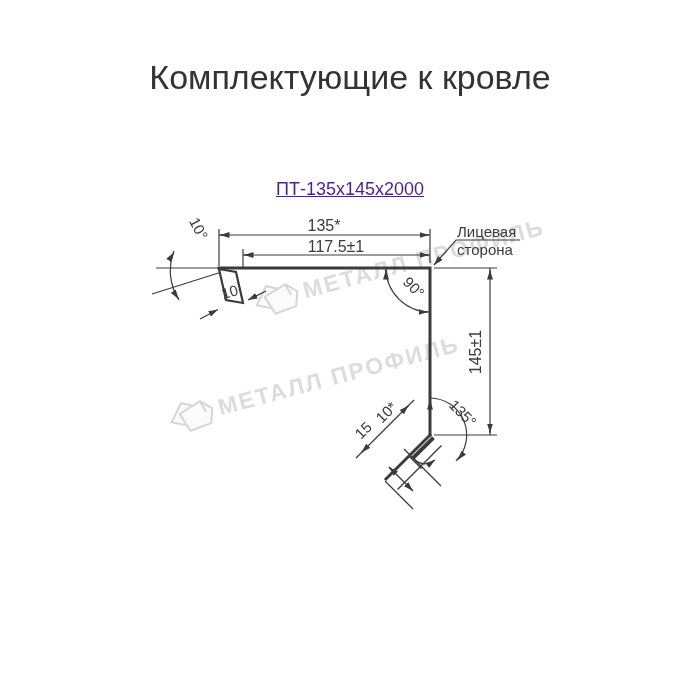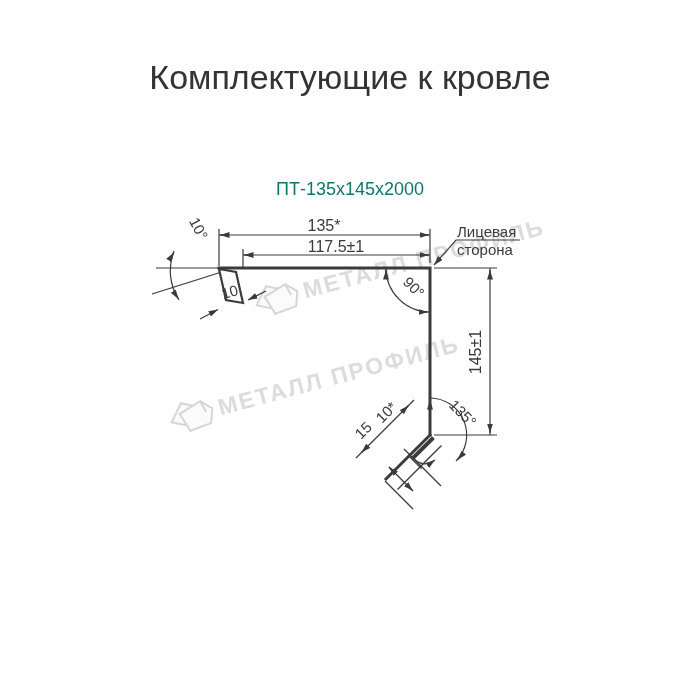--- a/index.html
+++ b/index.html
@@ -3,21 +3,21 @@
 <meta charset="utf-8">
 <style>
   html,body{margin:0;padding:0;background:#ffffff;}
   .page{position:relative;width:700px;height:700px;background:#ffffff;overflow:hidden;
         font-family:"Liberation Sans", sans-serif;}
   .title{position:absolute;left:0;top:56px;width:700px;text-align:center;
          font-size:34px;line-height:42px;color:#333333;letter-spacing:0px;}
   .subtitle1{position:absolute;left:0;top:150px;width:700px;text-align:center;
          font-size:18px;color:#3d3d3d;}
   .subtitle2{position:absolute;left:0;top:179px;width:700px;text-align:center;
-         font-size:18px;color:#0f766e;}
+         font-size:18px;color:#4c1d95;text-decoration:underline;}
   svg{position:absolute;left:0;top:0;}
   .dim-t{font-family:"Liberation Sans",sans-serif;font-size:15px;fill:#3b3b3b;}
   .dim-b{font-family:"Liberation Sans",sans-serif;font-size:16px;fill:#3b3b3b;}
   .wm-text{font-family:"Liberation Sans",sans-serif;font-size:23px;font-weight:bold;
            fill:#dcdcdc;letter-spacing:2px;}
 </style>
 </head>
 <body>
 
 <div class="page">

